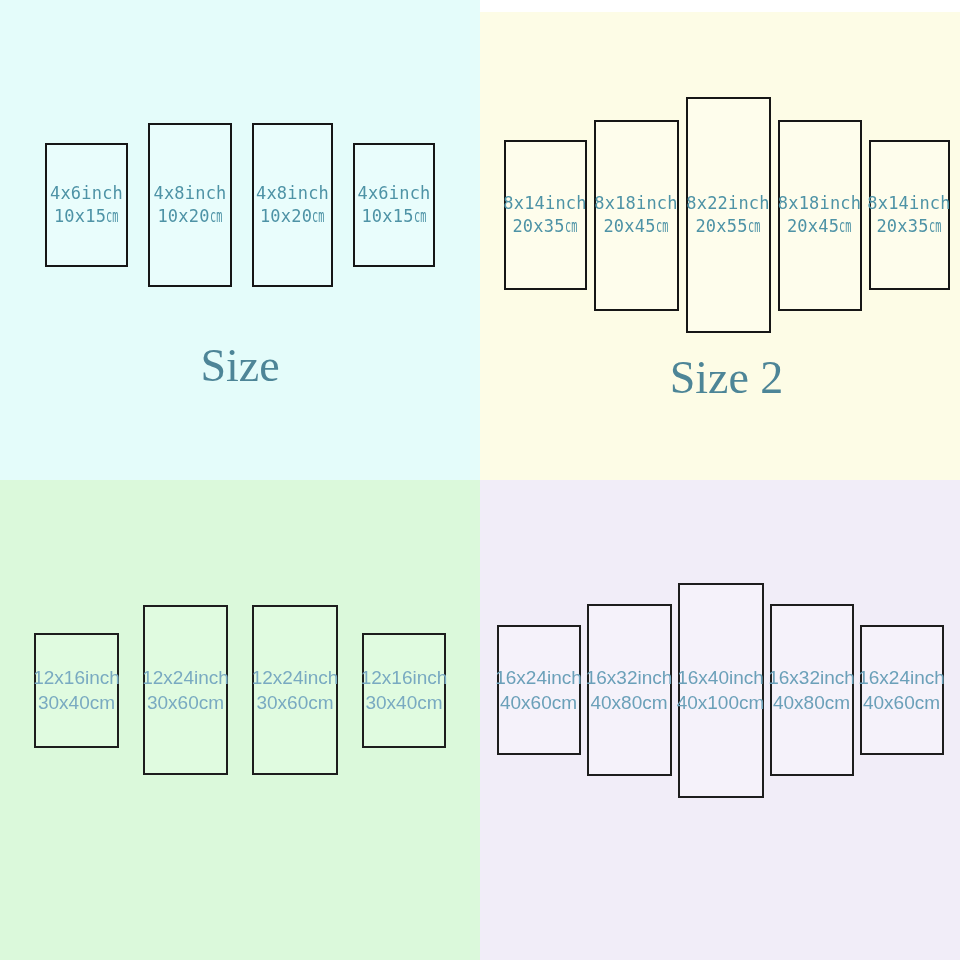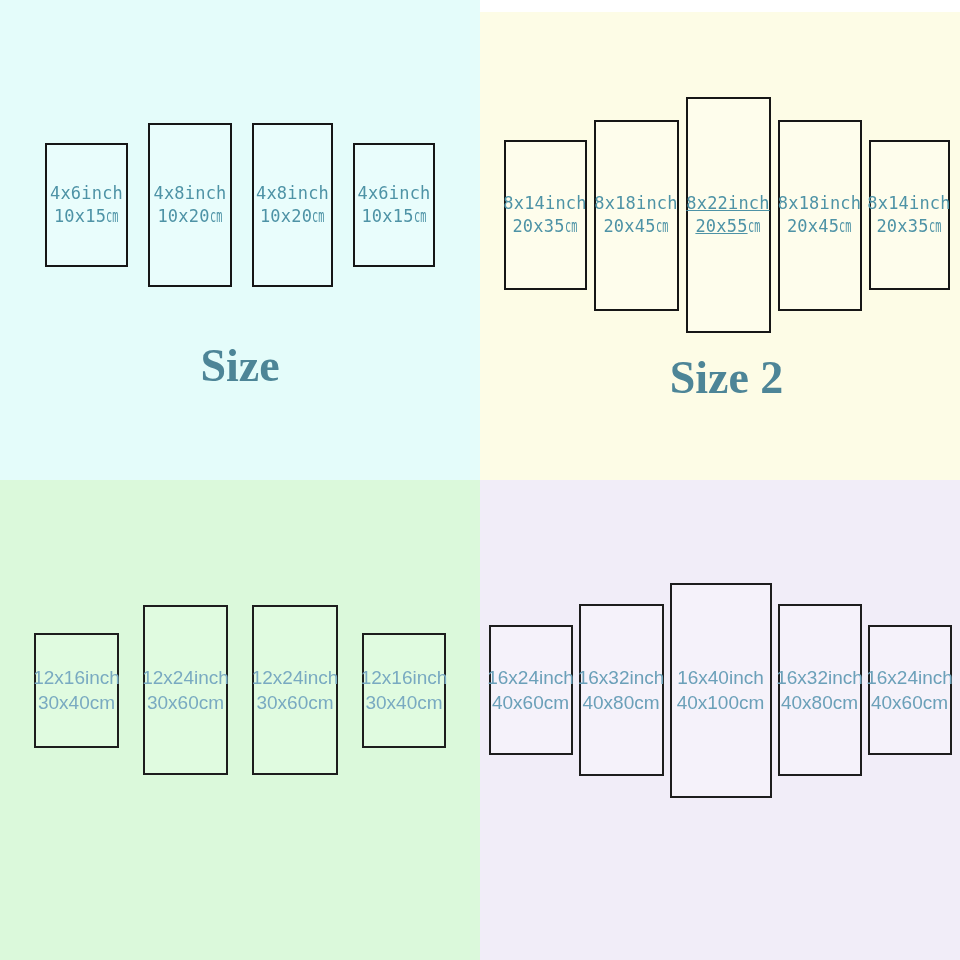--- a/index.html
+++ b/index.html
@@ -36,21 +36,21 @@
   }
   .q-mono .unit{
     display:inline-block;width:13px;
     transform:scaleX(0.6);
     transform-origin:left center;
   }
   .title{
     position:absolute;left:0;right:0;
     text-align:center;
     font-family:"Liberation Serif",serif;
-    font-weight:700;
+    font-weight:400;
     font-size:46px;line-height:1;
   }
 </style>
 </head>
 <body>
 
 <div id="grid">
 
   <section id="quad0" class="quad q-mono" style="background: rgb(228, 252, 250);">
     <div class="row" style="height: 410px; gap: 20px;">
@@ -90,21 +90,21 @@
             <div><span>20x35</span><span class="unit">cm</span></div>
           </div>
         </div>
         <div class="panel" style="width: 85px; height: 191px; background: rgb(254, 253, 236); border-color: rgb(22, 22, 22); border-width: 2.5px;">
           <div class="label" style="color: rgb(78, 147, 166);">
             <div>8x18inch</div>
             <div><span>20x45</span><span class="unit">cm</span></div>
           </div>
         </div>
         <div class="panel" style="width: 85px; height: 236px; background: rgb(254, 253, 236); border-color: rgb(22, 22, 22); border-width: 2.5px;">
-          <div class="label" style="color: rgb(78, 147, 166); text-decoration: underline;">
+          <div class="label" style="color: rgb(78, 147, 166);">
             <div>8x22inch</div>
             <div><span>20x55</span><span class="unit">cm</span></div>
           </div>
         </div>
         <div class="panel" style="width: 84px; height: 191px; background: rgb(254, 253, 236); border-color: rgb(22, 22, 22); border-width: 2.5px;">
           <div class="label" style="color: rgb(78, 147, 166);">
             <div>8x18inch</div>
             <div><span>20x45</span><span class="unit">cm</span></div>
           </div>
         </div>
@@ -154,21 +154,21 @@
             <div>16x24inch</div>
             <div><span>40x60</span><span class="unit">cm</span></div>
           </div>
         </div>
         <div class="panel" style="width: 85px; height: 172px; background: rgb(245, 242, 250); border-color: rgb(29, 29, 29); border-width: 2px;">
           <div class="label" style="color: rgb(107, 160, 185);">
             <div>16x32inch</div>
             <div><span>40x80</span><span class="unit">cm</span></div>
           </div>
         </div>
-        <div class="panel" style="width: 102px; height: 215px; background: rgb(245, 242, 250); border-color: rgb(29, 29, 29); border-width: 2px;">
+        <div class="panel" style="width: 86px; height: 215px; background: rgb(245, 242, 250); border-color: rgb(29, 29, 29); border-width: 2px;">
           <div class="label" style="color: rgb(107, 160, 185);">
             <div>16x40inch</div>
             <div><span>40x100</span><span class="unit">cm</span></div>
           </div>
         </div>
         <div class="panel" style="width: 84px; height: 172px; background: rgb(245, 242, 250); border-color: rgb(29, 29, 29); border-width: 2px;">
           <div class="label" style="color: rgb(107, 160, 185);">
             <div>16x32inch</div>
             <div><span>40x80</span><span class="unit">cm</span></div>
           </div>

